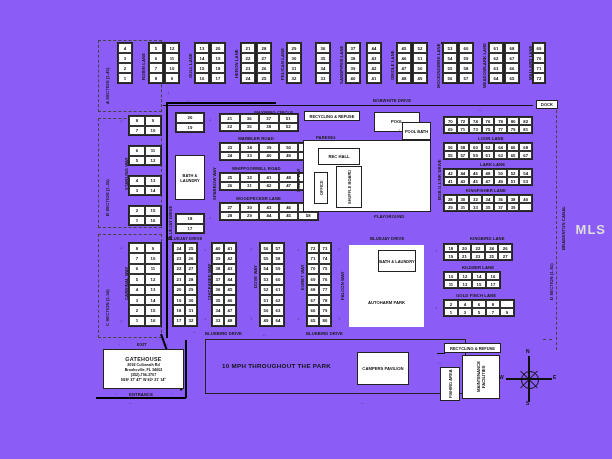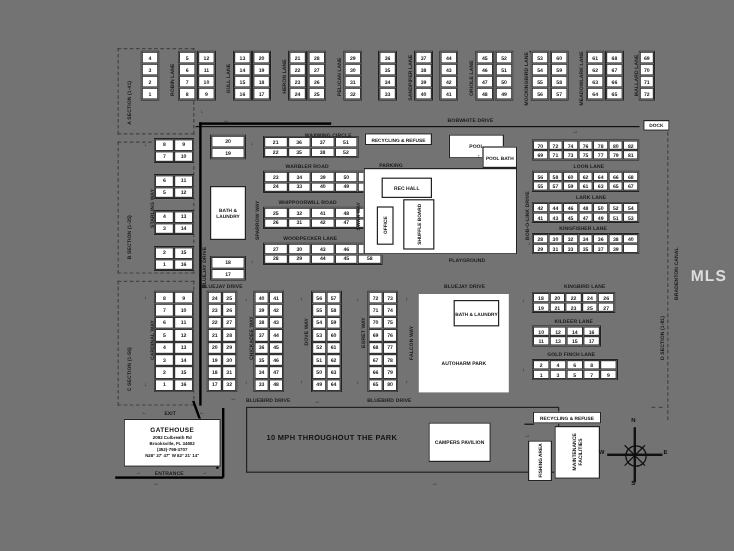--- a/index.html
+++ b/index.html
@@ -1,17 +1,17 @@
 <!DOCTYPE html>
 <html><head>
 <meta charset="utf-8">
 <style>
   html,body{margin:0;padding:0;background:#fff;}
   body{width:612px;height:459px;font-family:"Liberation Sans",sans-serif;color:#111;overflow:hidden;}
-  #map{position:relative;width:612px;height:459px;background:#737373;}
+  #map{position:relative;width:612px;height:459px;background:#8b5cf6;}
 
   .lbl{position:absolute;font-size:4.2px;letter-spacing:.1px;white-space:nowrap;font-weight:bold;color:#1a1a1a;}
   .lbl.v{transform-origin:0 0;}
 
   .blk{position:absolute;border:.7px solid #222;box-sizing:border-box;display:grid;background:#fff;}
   .blk>div{border:.5px solid #333;box-sizing:border-box;display:flex;align-items:center;justify-content:center;font-size:4.3px;font-weight:bold;color:#111;overflow:hidden;}
 
   .box{position:absolute;border:.8px solid #222;box-sizing:border-box;display:flex;align-items:center;justify-content:center;text-align:center;font-size:4.2px;font-weight:bold;background:#fff;line-height:1.25;}
   .box.vtext{writing-mode:vertical-rl;transform:rotate(180deg);}
 

